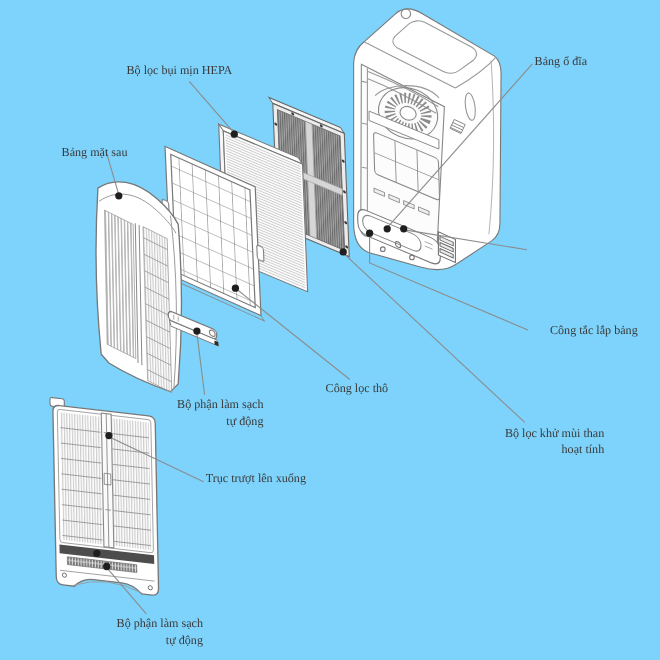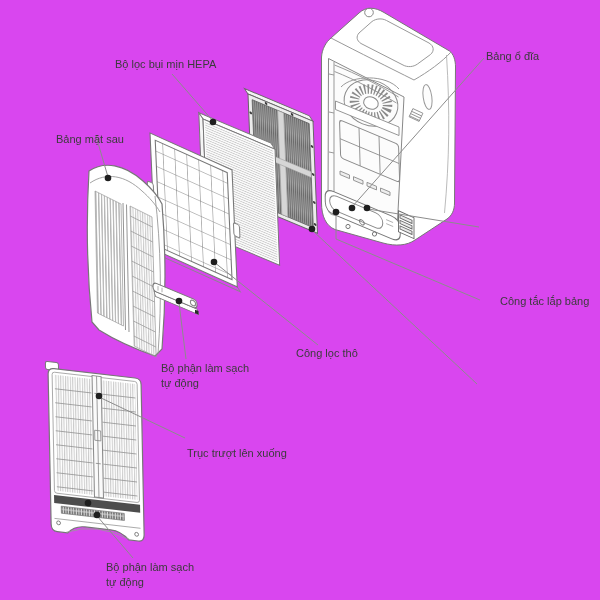--- a/index.html
+++ b/index.html
@@ -1,17 +1,17 @@
 <!DOCTYPE html>
 <html><head>
 <meta charset="utf-8">
 <style>
   html,body{margin:0;padding:0;background:#fff;}
-  .stage{position:relative;width:600px;height:600px;background:#d946ef;overflow:hidden;
-         font-family:Liberation Sans, sans-serif;}
+  .stage{position:relative;width:600px;height:600px;background:#7dd3fc;overflow:hidden;
+         font-family:Liberation Serif, serif;text-align:right;}
   .stage svg{position:absolute;left:0;top:0;}
   .lbl{position:absolute;font-size:11px;line-height:1.38;color:#3b3b3b;white-space:pre-line;}
 </style>
 </head>
 <body>
 
 <div class="stage">
 
 <svg width="600" height="600" viewBox="0 0 600 600">
   <defs>
@@ -213,19 +213,21 @@
       <circle cx="88" cy="503" r="3.3" stroke="none"></circle>
     </g>
   </g>
 </svg>
 
 <div class="lbl" style="left:115px;top:57px">Bộ lọc bụi mịn HEPA</div>
 <div class="lbl" style="left:486px;top:49px">Bảng ổ đĩa</div>
 <div class="lbl" style="left:56px;top:132px">Bảng mặt sau</div>
 <div class="lbl" style="left:500px;top:294px">Công tắc lắp bảng</div>
 <div class="lbl" style="left:296px;top:346px">Công lọc thô</div>
+<div class="lbl" style="left:459px;top:387px">Bộ lọc khử mùi than
+hoạt tính</div>
 <div class="lbl" style="left:161px;top:361px">Bộ phận làm sạch
 tự động</div>
-<div class="lbl" style="left:187px;top:446px">Trục trượt lên xuống</div>
+<div class="lbl" style="left:187px;top:428px">Trục trượt lên xuống</div>
 <div class="lbl" style="left:106px;top:560px">Bộ phận làm sạch
 tự động</div>
 
 </div>
 
 </body></html>

